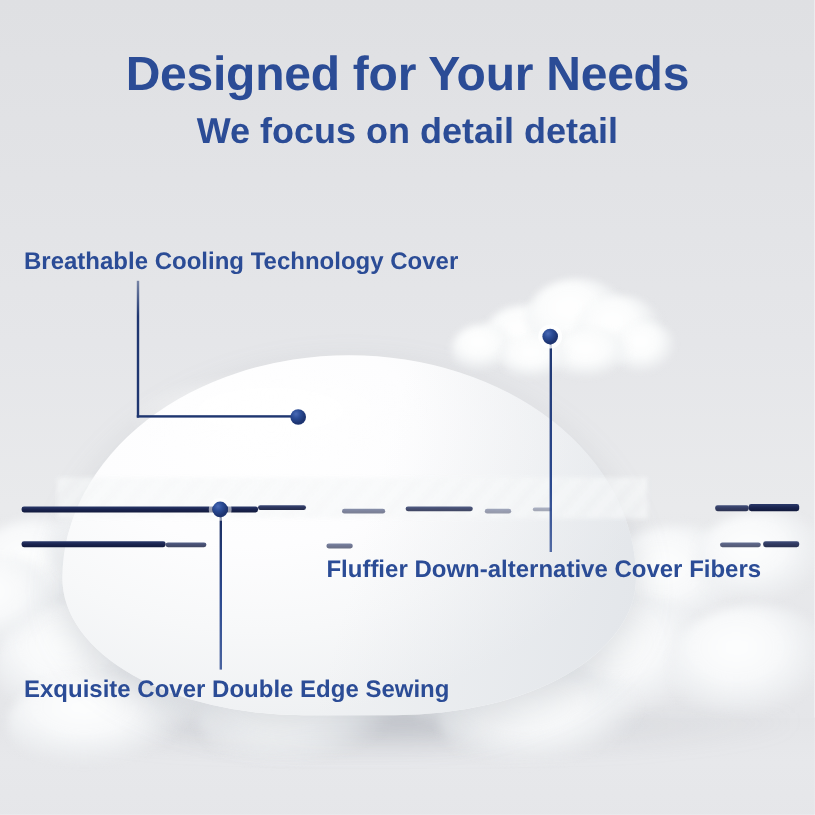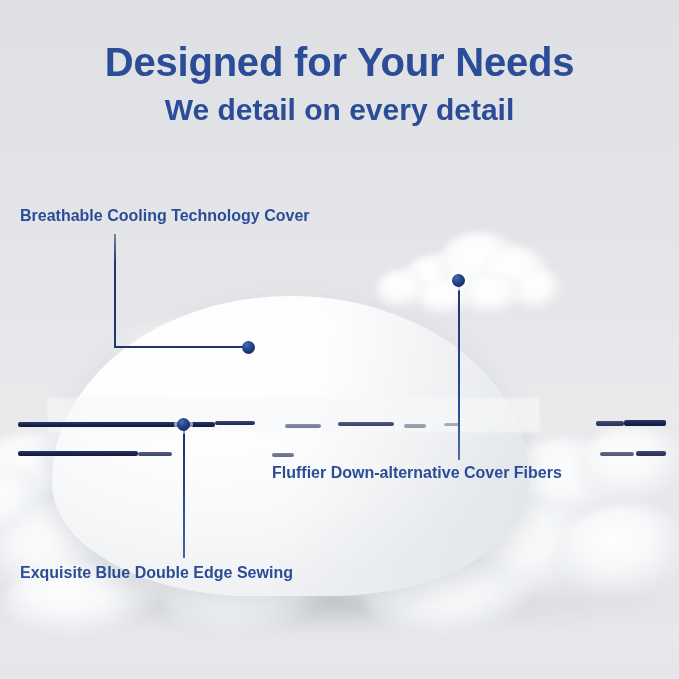--- a/index.html
+++ b/index.html
@@ -168,21 +168,21 @@
     left:0; right:0; top:92px;
     text-align:center;
     font-size:30px;
     font-weight:bold;
     line-height:1.2;
     white-space:nowrap;
   }
 
   .callout-label {
     position:absolute;
-    font-size:16px;
+    font-size:20px;
     font-weight:bold;
     white-space:nowrap;
     line-height:1;
   }
   #label-cover  { left:20px;  top:208px; }
   #label-fibers { left:272px; top:465px; }
   #label-sewing { left:20px;  top:565px; }
 
   
 
@@ -270,28 +270,28 @@
 
     <div class="stitch s-l1"></div>
     <div class="stitch s-l2"></div>
     <div class="stitch s-l3 soft"></div>
     <div class="stitch s-l4"></div>
     <div class="stitch s-l5"></div>
   </div>
 
   <div class="headline" style="color: rgb(43, 76, 150);">Designed for Your Needs</div>
 
-  <div class="subhead" style="color: rgb(43, 76, 150);">We detail on every detail</div>
+  <div class="subhead" style="color: rgb(43, 76, 150);">We focus on detail detail</div>
 
   <div class="leader-v" id="lead1-v"></div>
   <div class="leader-h" id="lead1-h"></div>
   <div class="dot" id="dot1"></div>
   <div class="callout-label" id="label-cover" style="color: rgb(43, 76, 150);">Breathable Cooling Technology Cover</div>
 
   <div class="leader-v" id="lead2-v"></div>
   <div class="dot" id="dot2"></div>
   <div class="callout-label" id="label-fibers" style="color: rgb(43, 76, 150);">Fluffier Down-alternative Cover Fibers</div>
 
   <div class="leader-v" id="lead3-v"></div>
   <div class="dot" id="dot3"></div>
-  <div class="callout-label" id="label-sewing" style="color: rgb(43, 76, 150);">Exquisite Blue Double Edge Sewing</div>
+  <div class="callout-label" id="label-sewing" style="color: rgb(43, 76, 150);">Exquisite Cover Double Edge Sewing</div>
 
 </div>
 
 </body></html>

